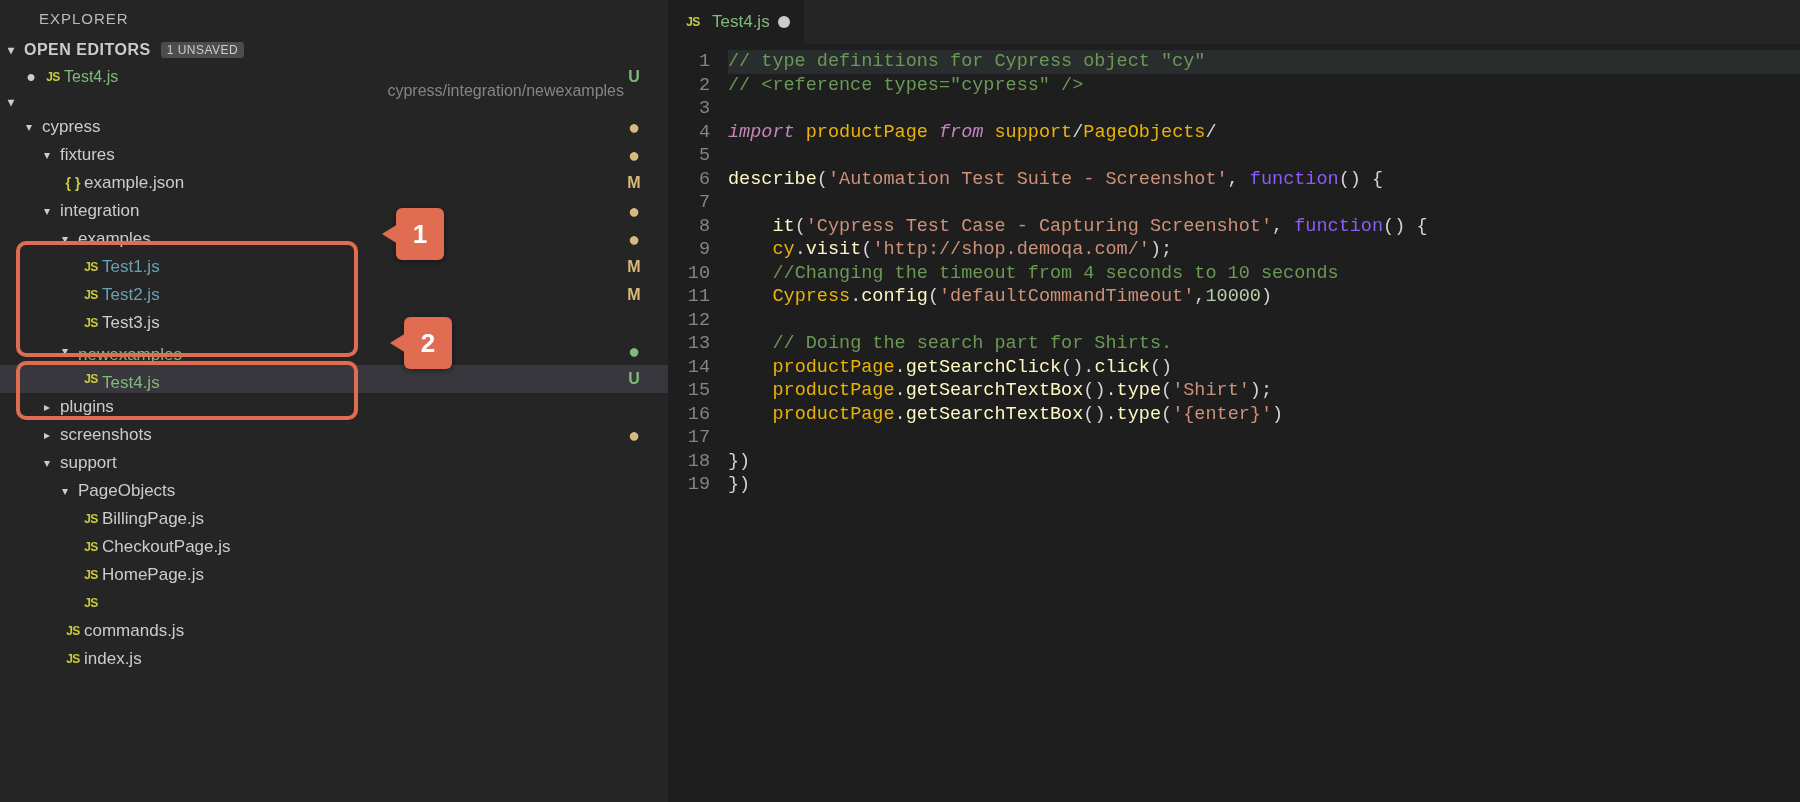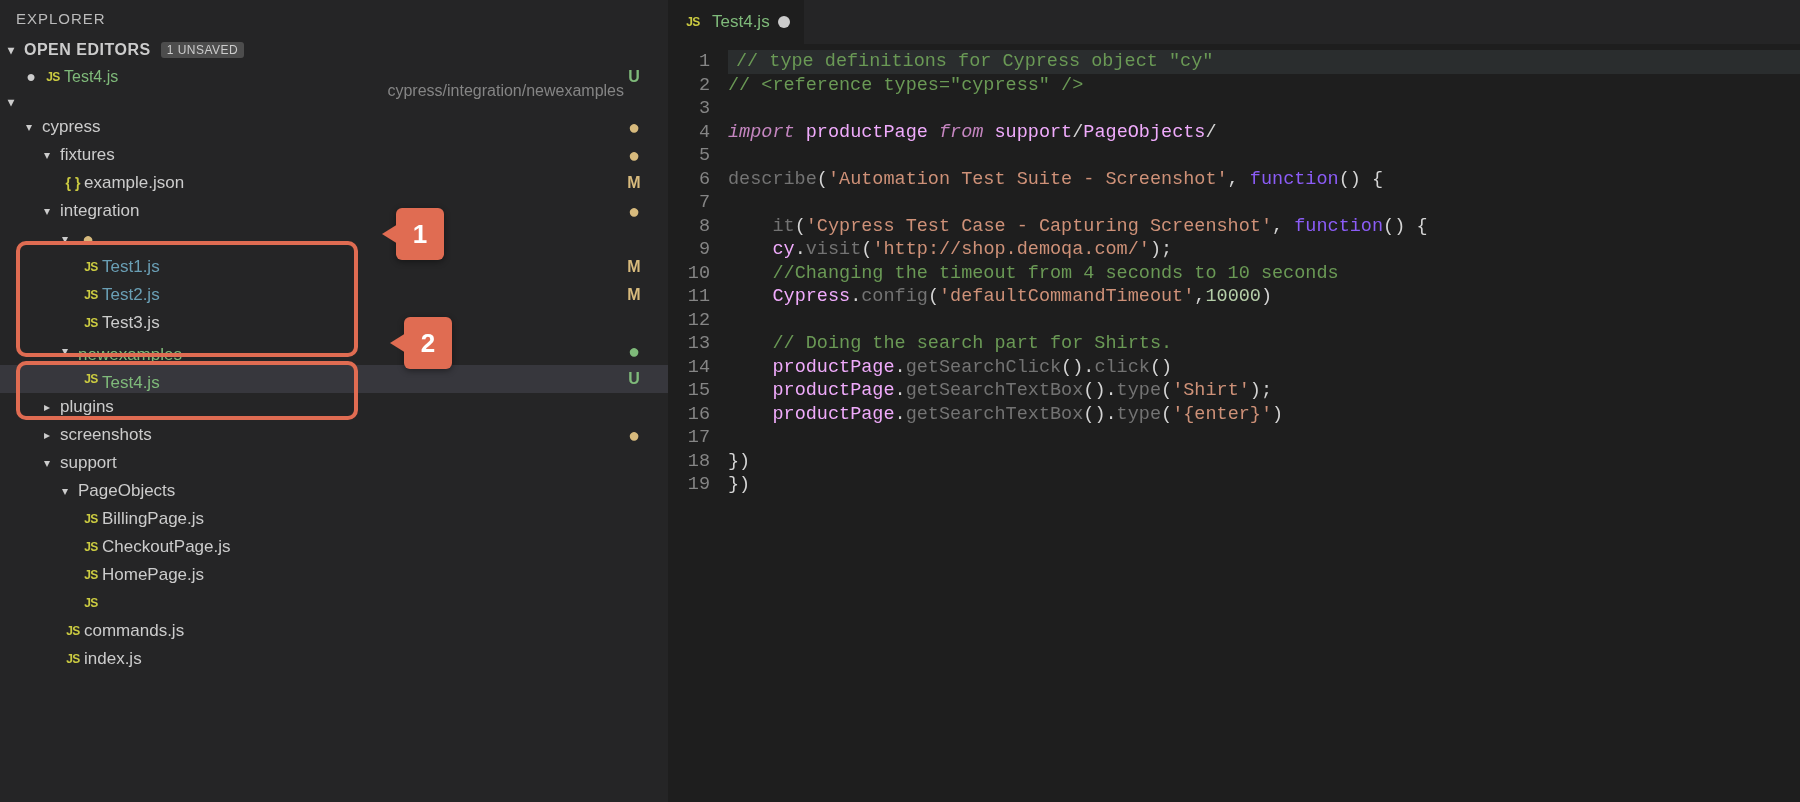--- a/index.html
+++ b/index.html
@@ -13,21 +13,21 @@
     display: flex;
   }
   .sidebar {
     width: 668px;
     background: #252526;
     display: flex;
     flex-direction: column;
     font-family: -apple-system, 'Helvetica Neue', 'Segoe UI', Arial, sans-serif;
   }
   .sidebar-header {
-    padding: 10px 16px;
+    padding: 10px 39px;
     font-size: 15px;
     letter-spacing: 1px;
     color: #bbbbbb;
   }
   .section-header {
     display: flex;
     align-items: center;
     padding: 4px 8px;
     font-size: 16px;
     font-weight: 600;
@@ -152,25 +152,25 @@
     color: #858585;
     padding-right: 18px;
     user-select: none;
   }
   .gutter div { height: 23.5px; }
   .code {
     flex: 1;
     white-space: pre;
   }
   .code .line { height: 23.5px; }
-  .code .line.hl { background: #2a2d2e; padding-left: 8px; }
+  .code .line.hl { background: #2a2d2e; }
   .tk-comment { color: #6a9955; }
   .tk-keyword { color: #c586c0; font-style: italic; }
-  .tk-var    { color: #f0abfc; text-align: center; }
-  .tk-func   { color: #737373; }
+  .tk-var    { color: #eab308; text-align: center; }
+  .tk-func   { color: #fef9c3; }
   .tk-type   { color: #8b5cf6; }
   .tk-string { color: #ce9178; }
   .tk-plain  { color: #d4d4d4; }
   .tk-num    { color: #b5cea8; }
 
   .callout {
     position: absolute;
     background: #e06c52;
     color: #fff;
     font-size: 26px;
@@ -241,20 +241,21 @@
         <span class="label">example.json</span>
         <span class="git-status git-M">M</span>
       </div>
       <div class="tree-row" style="padding-left: 44px;">
         <span class="chev">▾</span>
         <span class="label folder-label">integration</span>
         <span class="git-status git-dot">●</span>
       </div>
       <div class="tree-row" style="padding-left: 62px;">
         <span class="chev">▾</span>
+        <span class="label folder-label">examples</span>
         <span class="git-status git-dot">●</span>
       </div>
       <div class="tree-row modified-blue" style="padding-left: 80px;">
         <span class="js-icon">JS</span>
         <span class="label">Test1.js</span>
         <span class="git-status git-M">M</span>
       </div>
       <div class="tree-row modified-blue" style="padding-left: 80px;">
         <span class="js-icon">JS</span>
         <span class="label">Test2.js</span>

